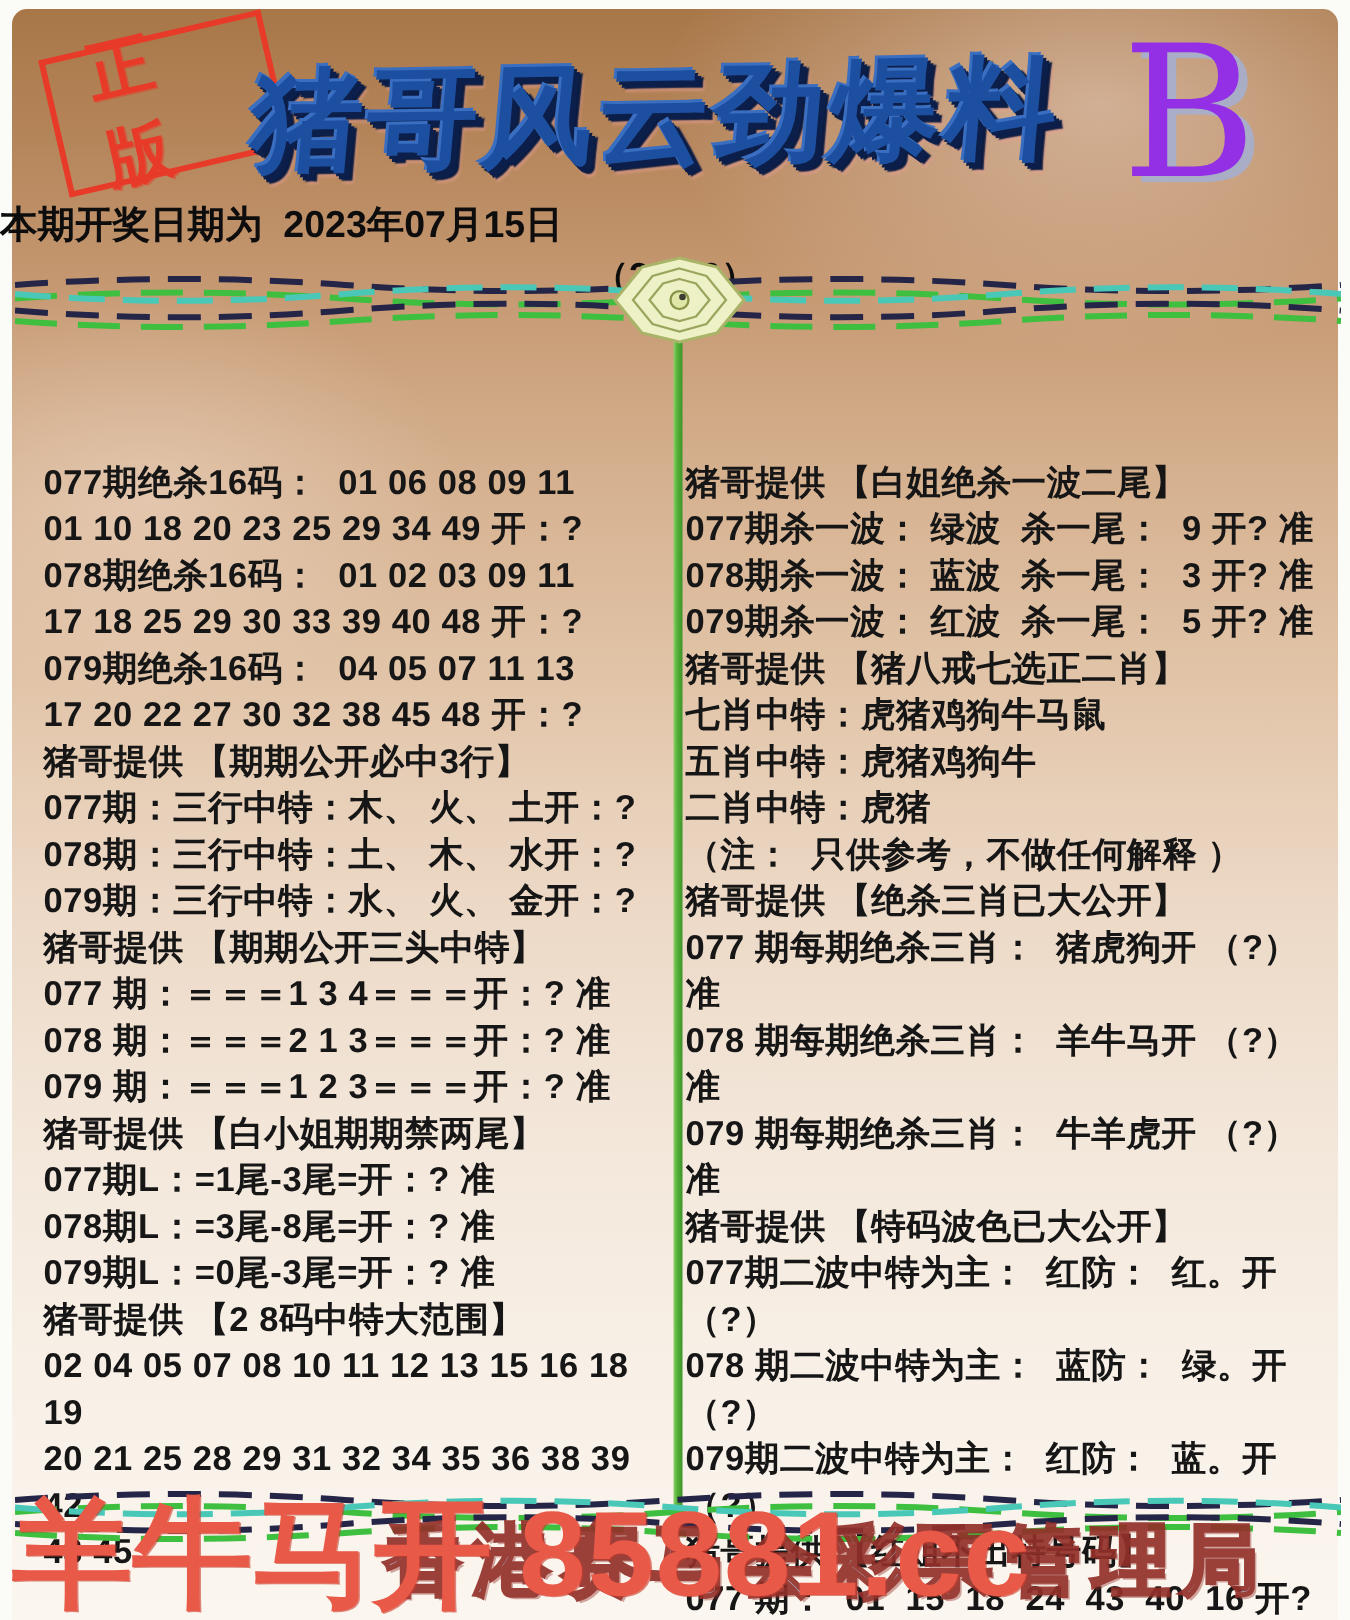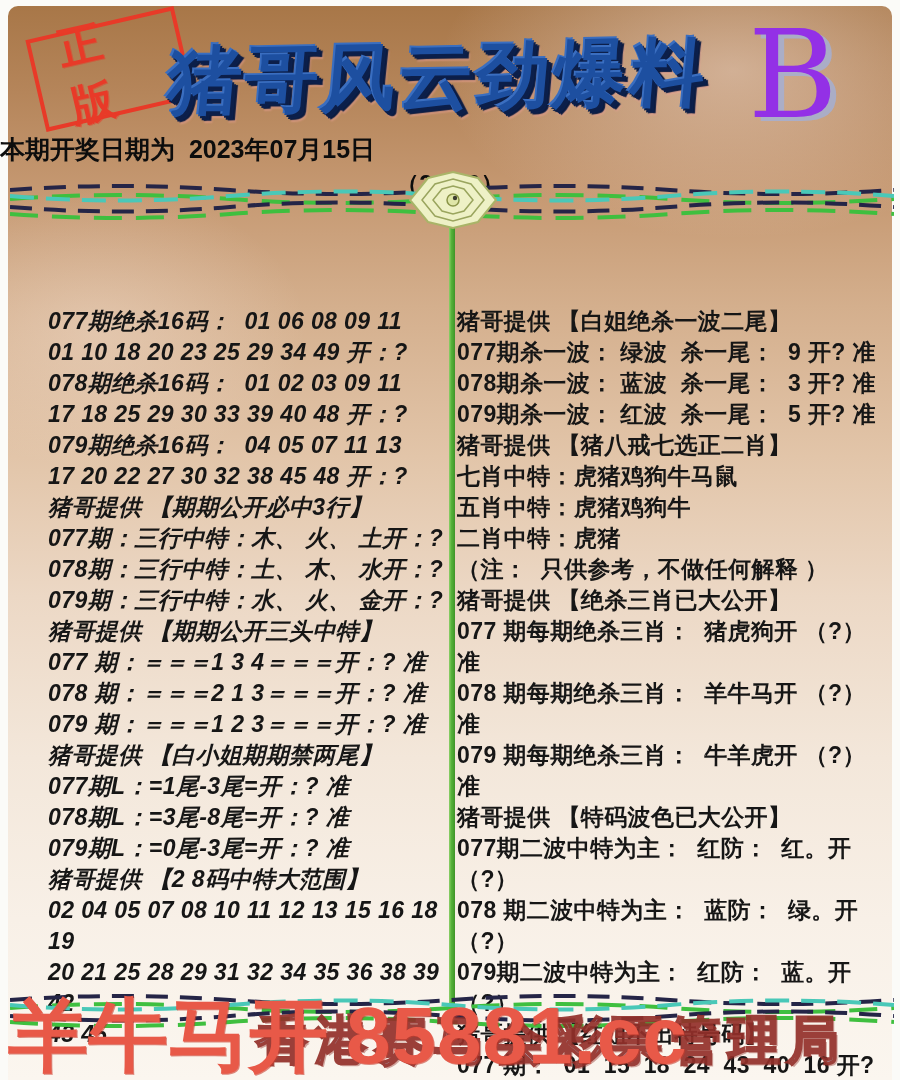--- a/index.html
+++ b/index.html
@@ -85,21 +85,21 @@
   .v-divider{
     position:absolute;left:449px;top:226px;width:6px;height:782px;
     background:linear-gradient(90deg,#8fd06a,var(--divider-green) 40%,#3f9428);
     z-index:0;
   }
   .col{
     position:absolute;top:306px;
     font-size:23px;font-weight:700;color:var(--ink);
     line-height:31px;white-space:pre-wrap;letter-spacing:.4px;
   }
-  .col-left{left:48px;width:410px;font-style:italic;}
+  .col-left{left:29px;width:410px;}
   .col-right{left:457px;width:424px;}
   .watermark{
     position:absolute;left:212px;top:1006px;z-index:2;
     font-size:52px;font-weight:900;letter-spacing:7px;white-space:nowrap;
     color:#a9c2de;
     -webkit-text-stroke:2px #93302a;
     text-shadow:2px 2px 0 rgba(147,48,42,.45);
     opacity:.92;
     margin-left:44px;
   }

